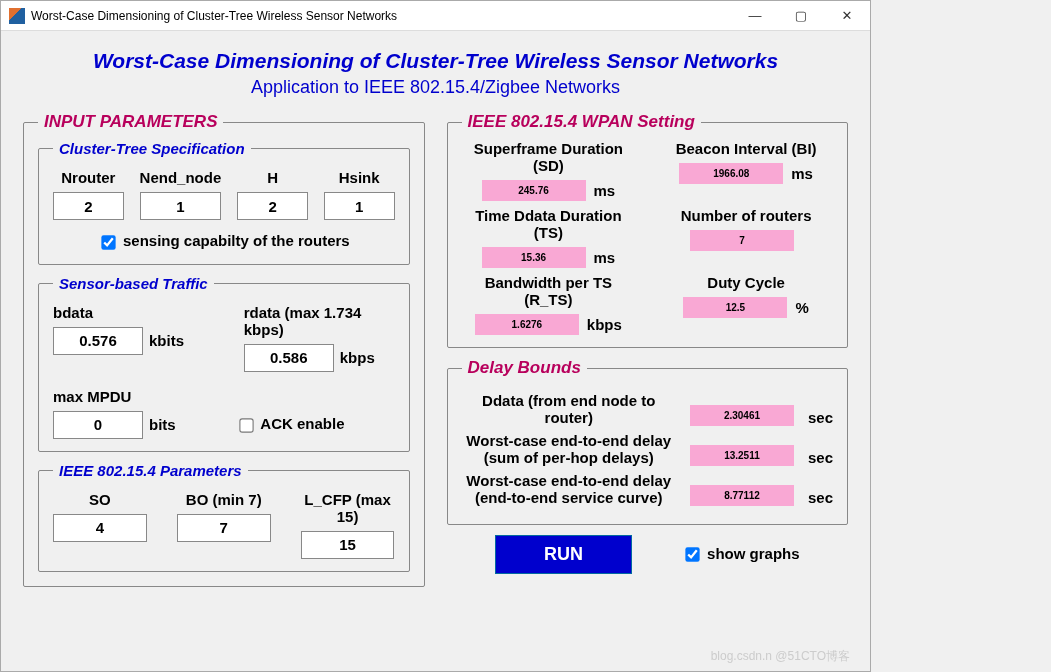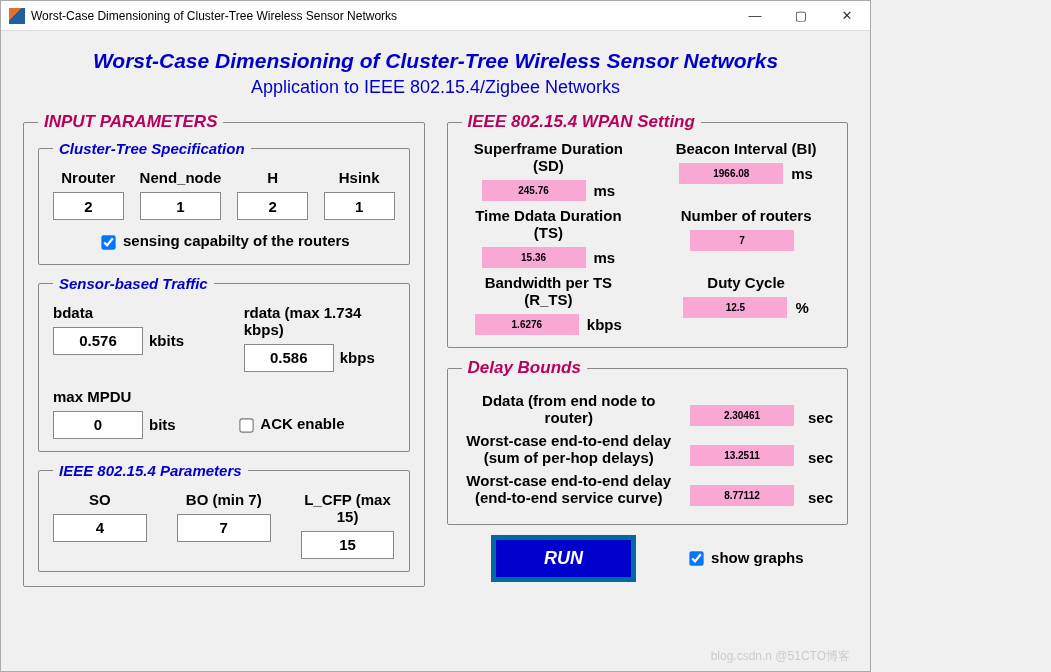--- a/index.html
+++ b/index.html
@@ -153,23 +153,22 @@
     display: flex;
     align-items: center;
     justify-content: center;
     gap: 50px;
     margin-top: 8px;
   }
   .run-btn {
     background: #0000cd;
     color: #fff;
     font-weight: bold;
-    font-style: italic;
     font-size: 18px;
-    border: 5px solid #0369a1;
+    border: 1px solid #0369a1;
     padding: 8px 48px;
     cursor: pointer;
   }
   .inlinechk { font-weight: bold; font-size: 15px; }
   .watermark {
     position: absolute;
     right: 20px; bottom: 6px;
     color: rgba(150,150,150,.4);
     font-size: 12px;
     pointer-events: none;

